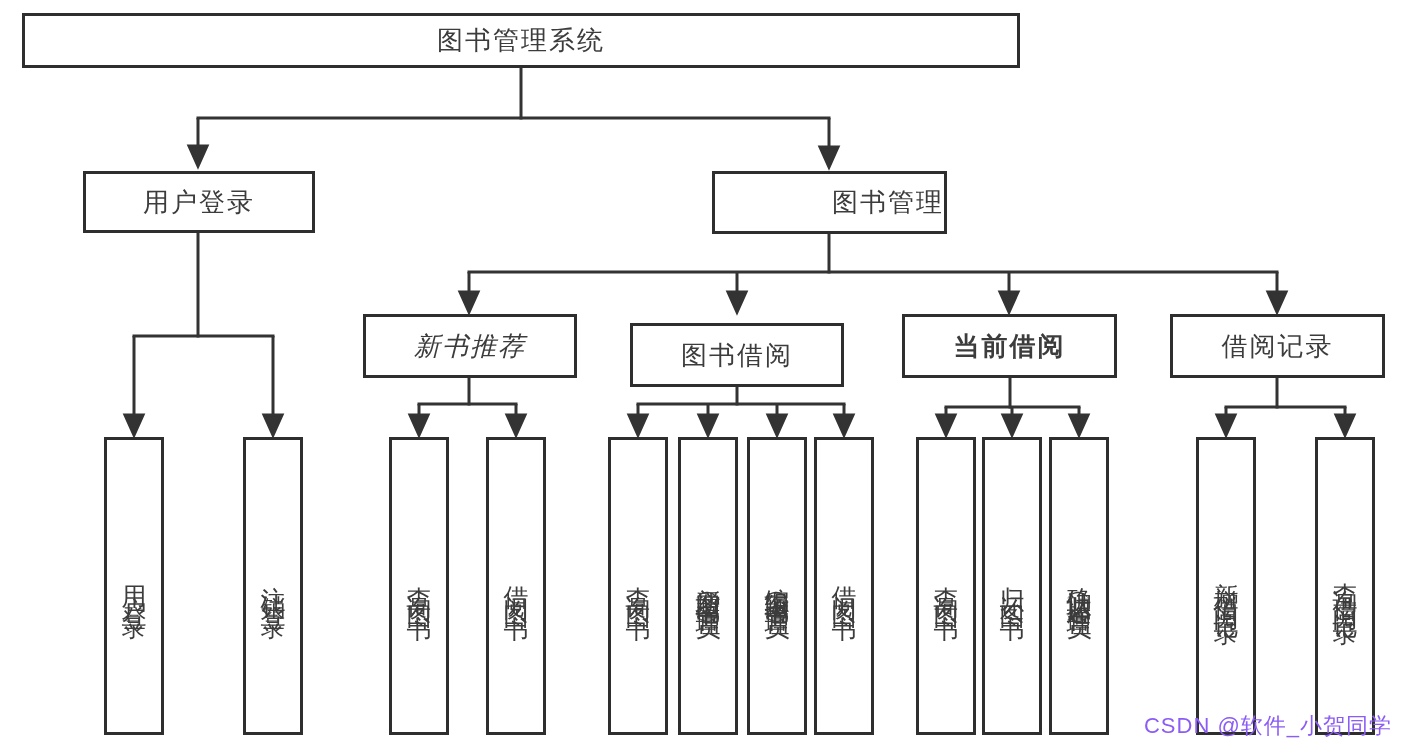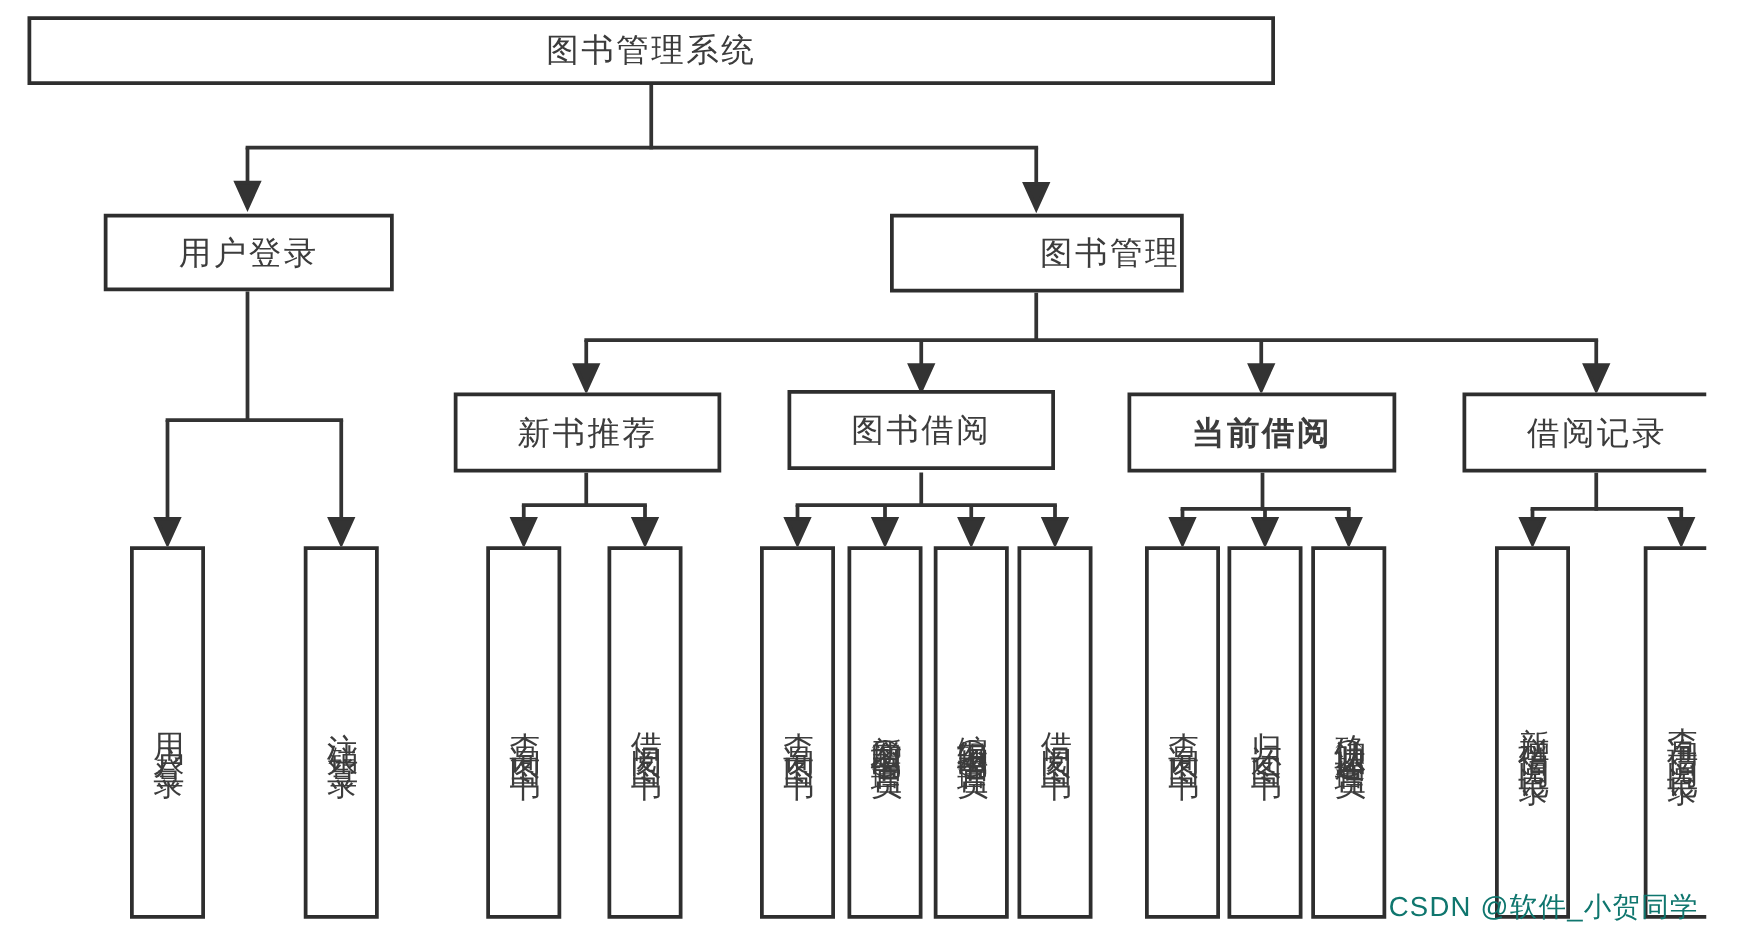--- a/index.html
+++ b/index.html
@@ -7,20 +7,21 @@
     padding: 0;
     background: #ffffff;
   }
   #stage {
     position: relative;
     width: 1365px;
     height: 747px;
     background: #ffffff;
     overflow: hidden;
     font-family: "Liberation Sans", sans-serif;
+    padding-left: 33px;
   }
   #connectors {
     position: absolute;
     left: 0; top: 0;
     pointer-events: none;
   }
   .box {
     position: absolute;
     box-sizing: border-box;
     border: 3px solid #2e2e2e;
@@ -47,21 +48,21 @@
     letter-spacing: 4px;
   }
   .vtext.mid {
     letter-spacing: 8px;
   }
   #watermark {
     position: absolute;
     right: 6px;
     bottom: 6px;
     font-size: 22px;
-    color: #0f766e;
+    color: #8b5cf6;
     letter-spacing: 1px;
     white-space: nowrap;
   }
 </style>
 </head>
 <body>
 
 <div id="stage">
 
   <svg id="connectors" width="1405" height="747" viewBox="0 0 1405 747">
@@ -132,24 +133,24 @@
     <span class="hlabel">图书管理系统</span>
   </div>
 
   <div class="box" style="left:83px; top:171px; width:232px; height:62px;">
     <span class="hlabel">用户登录</span>
   </div>
   <div class="box" style="left:712px; top:171px; width:235px; height:63px;justify-content:flex-end;">
     <span class="hlabel">图书管理</span>
   </div>
 
-  <div class="box" style="left:363px; top:314px; width:214px; height:64px;">
+  <div class="box" style="left:363px; top:314px; width:214px; height:64px;font-style:italic;">
     <span class="hlabel">新书推荐</span>
   </div>
-  <div class="box" style="left:630px; top:312px; width:214px; height:64px;">
+  <div class="box" style="left:630px; top:323px; width:214px; height:64px;">
     <span class="hlabel">图书借阅</span>
   </div>
   <div class="box" style="left:902px; top:314px; width:215px; height:64px;font-weight:bold;">
     <span class="hlabel">当前借阅</span>
   </div>
   <div class="box" style="left:1170px; top:314px; width:215px; height:64px;">
     <span class="hlabel">借阅记录</span>
   </div>
 
   <div class="box" style="left:104px; top:437px; width:60px; height:298px;">

